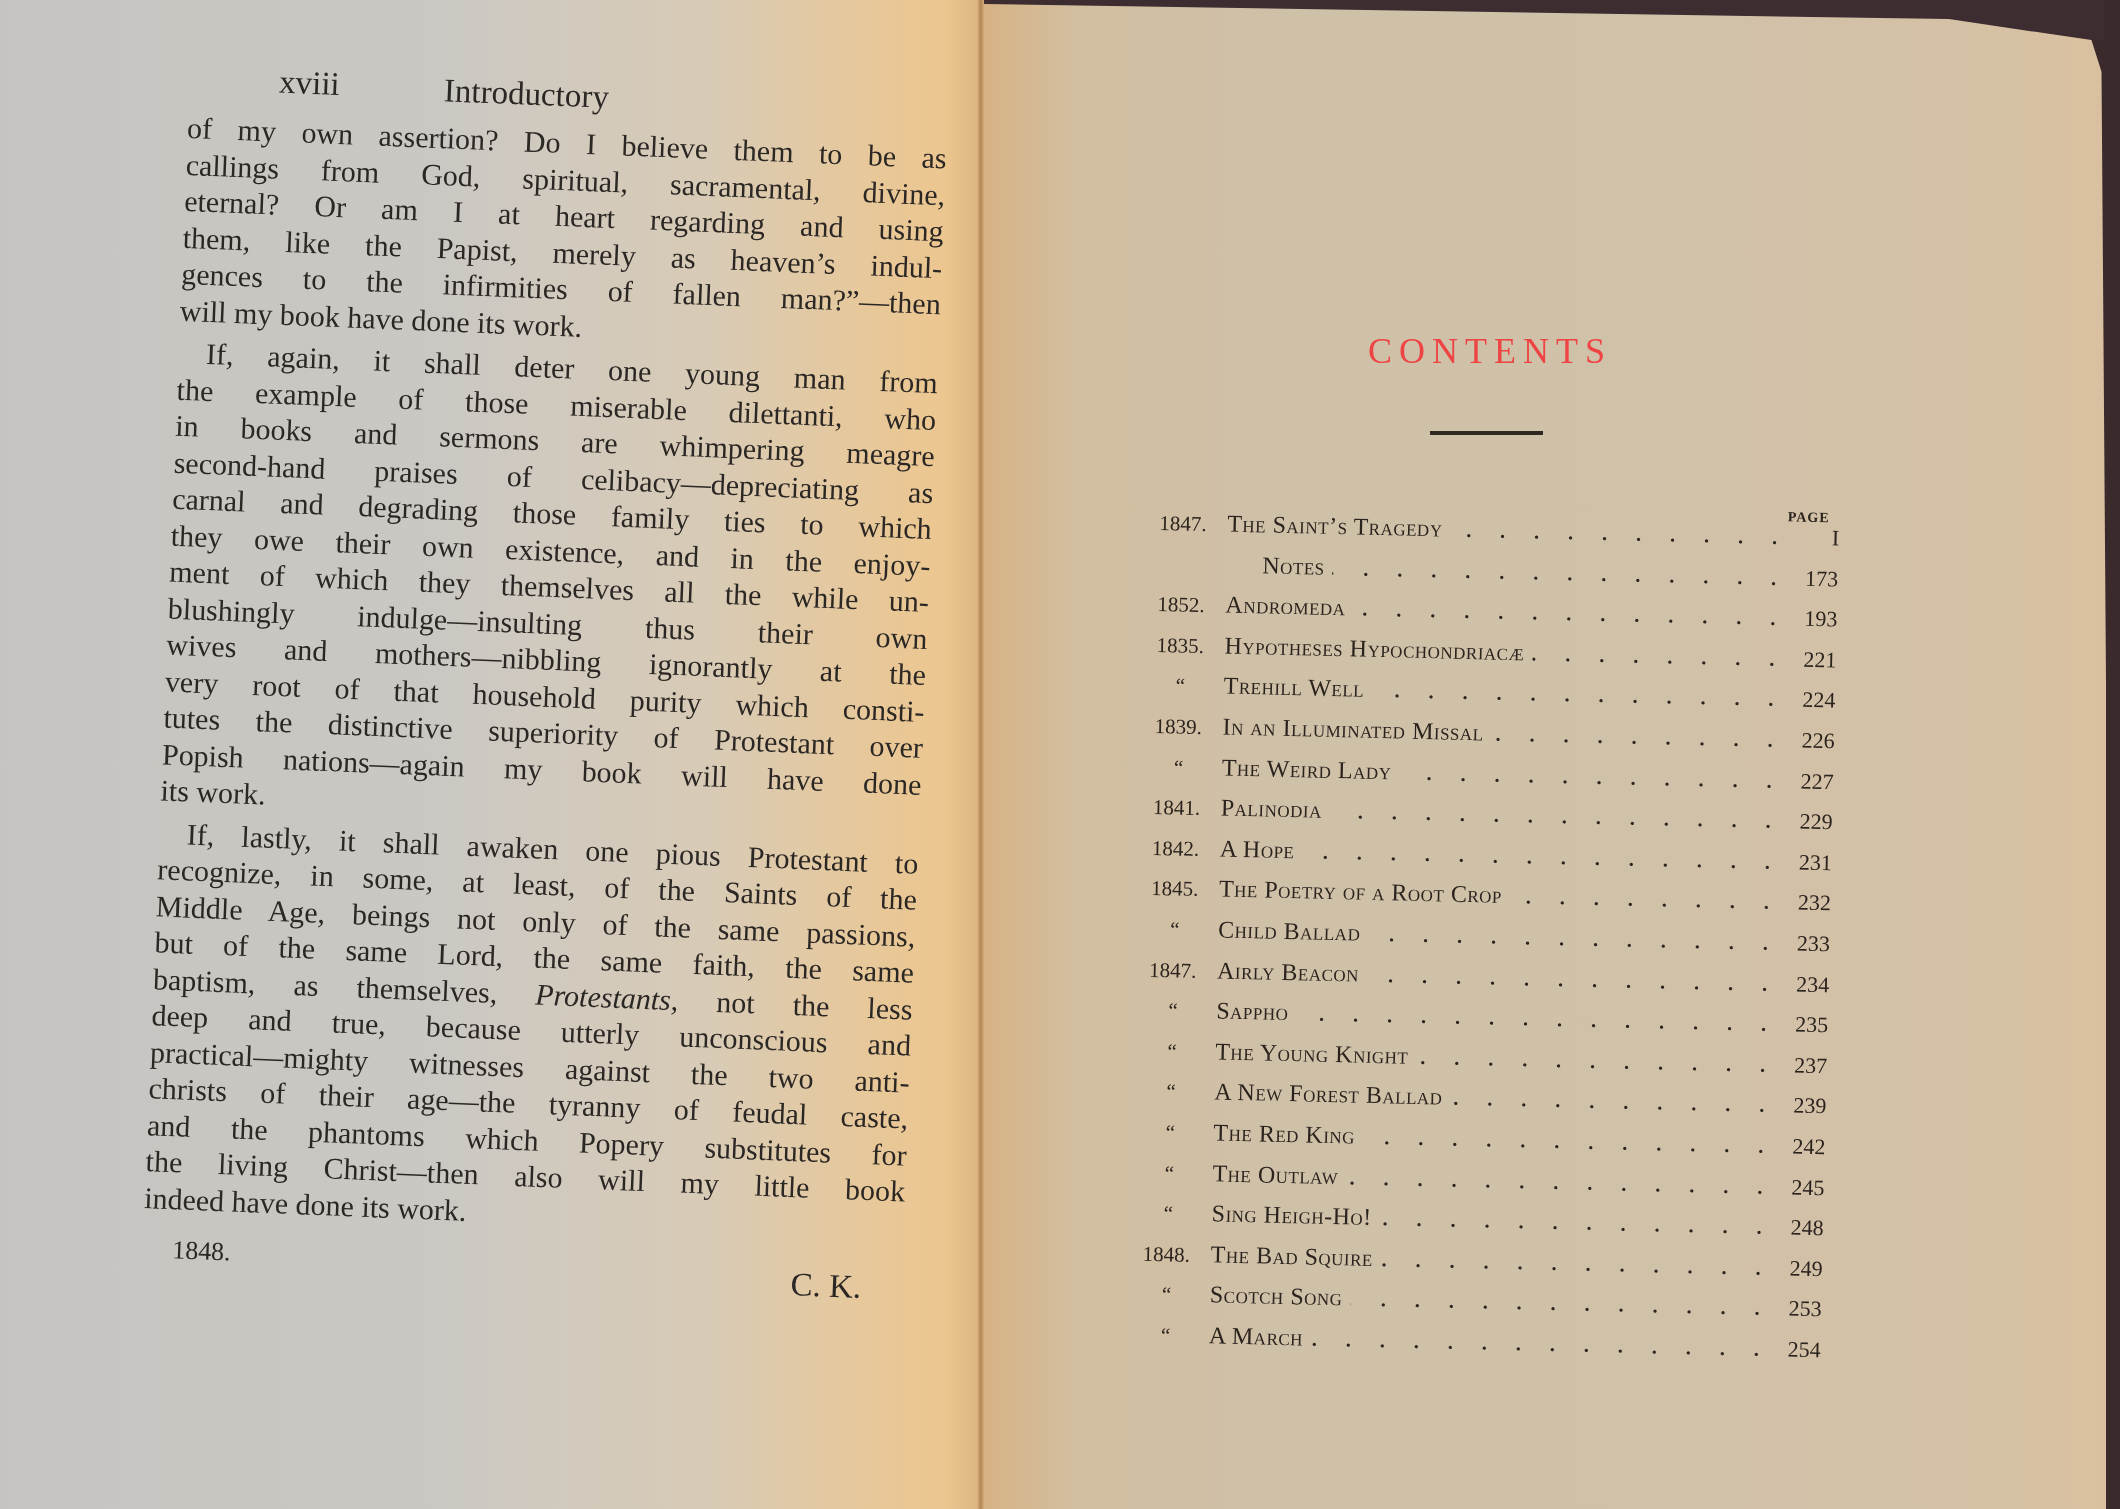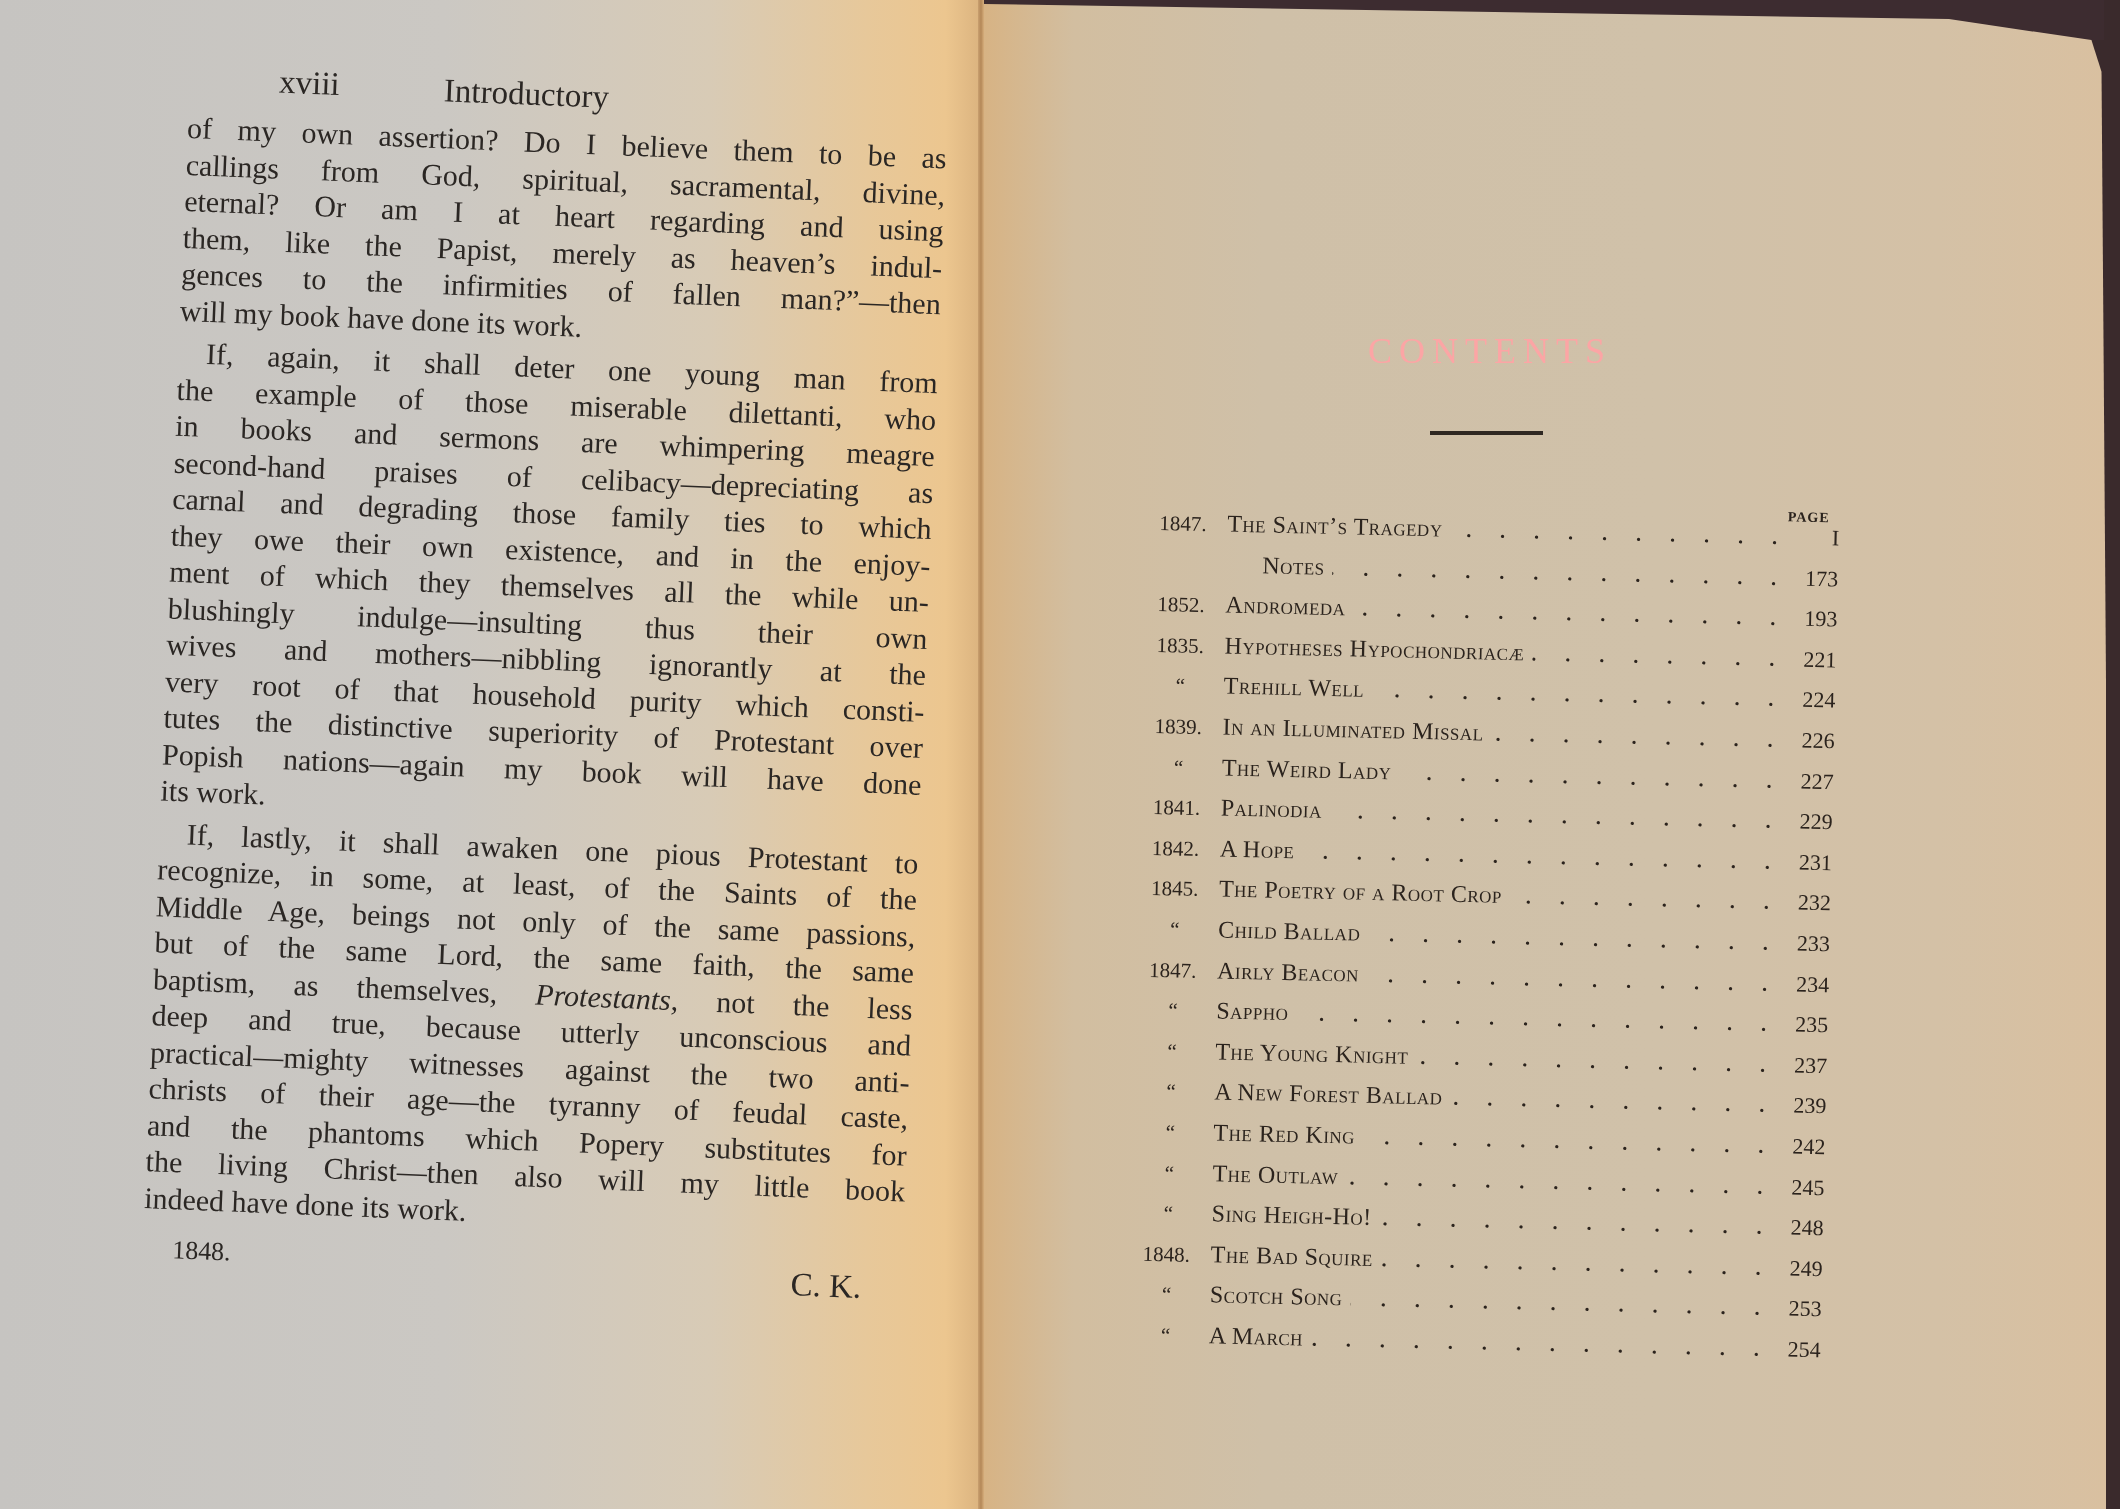--- a/index.html
+++ b/index.html
@@ -46,21 +46,21 @@
   .para .line.last { text-align-last: left; }
   .indent { padding-left: 28px; }
   .para-gap { height: 6px; }
   .sig { position: relative; height: 60px; margin-top: 18px; font-size: 26px; }
   .sig .date { position: absolute; left: 30px; top: 0; }
   .sig .initials { position: absolute; right: 40px; top: 6px; font-size: 33px; }
 
   
   .contents-title {
     position: absolute; left: 1350px; top: 330px; width: 280px; text-align: center;
-    font-size: 36px; letter-spacing: 7px; color: #fca5a5;
+    font-size: 36px; letter-spacing: 7px; color: #ef4444;
     font-family: "Liberation Serif", serif;
   }
   .contents-rule {
     position: absolute; left: 1430px; top: 431px; width: 113px; height: 4px;
     background: #2f2822;
   }
   .toc {
     position: absolute; left: 1160px; top: 495px; width: 680px;
     color: #2b231d;
     font-family: "Liberation Serif", serif;

